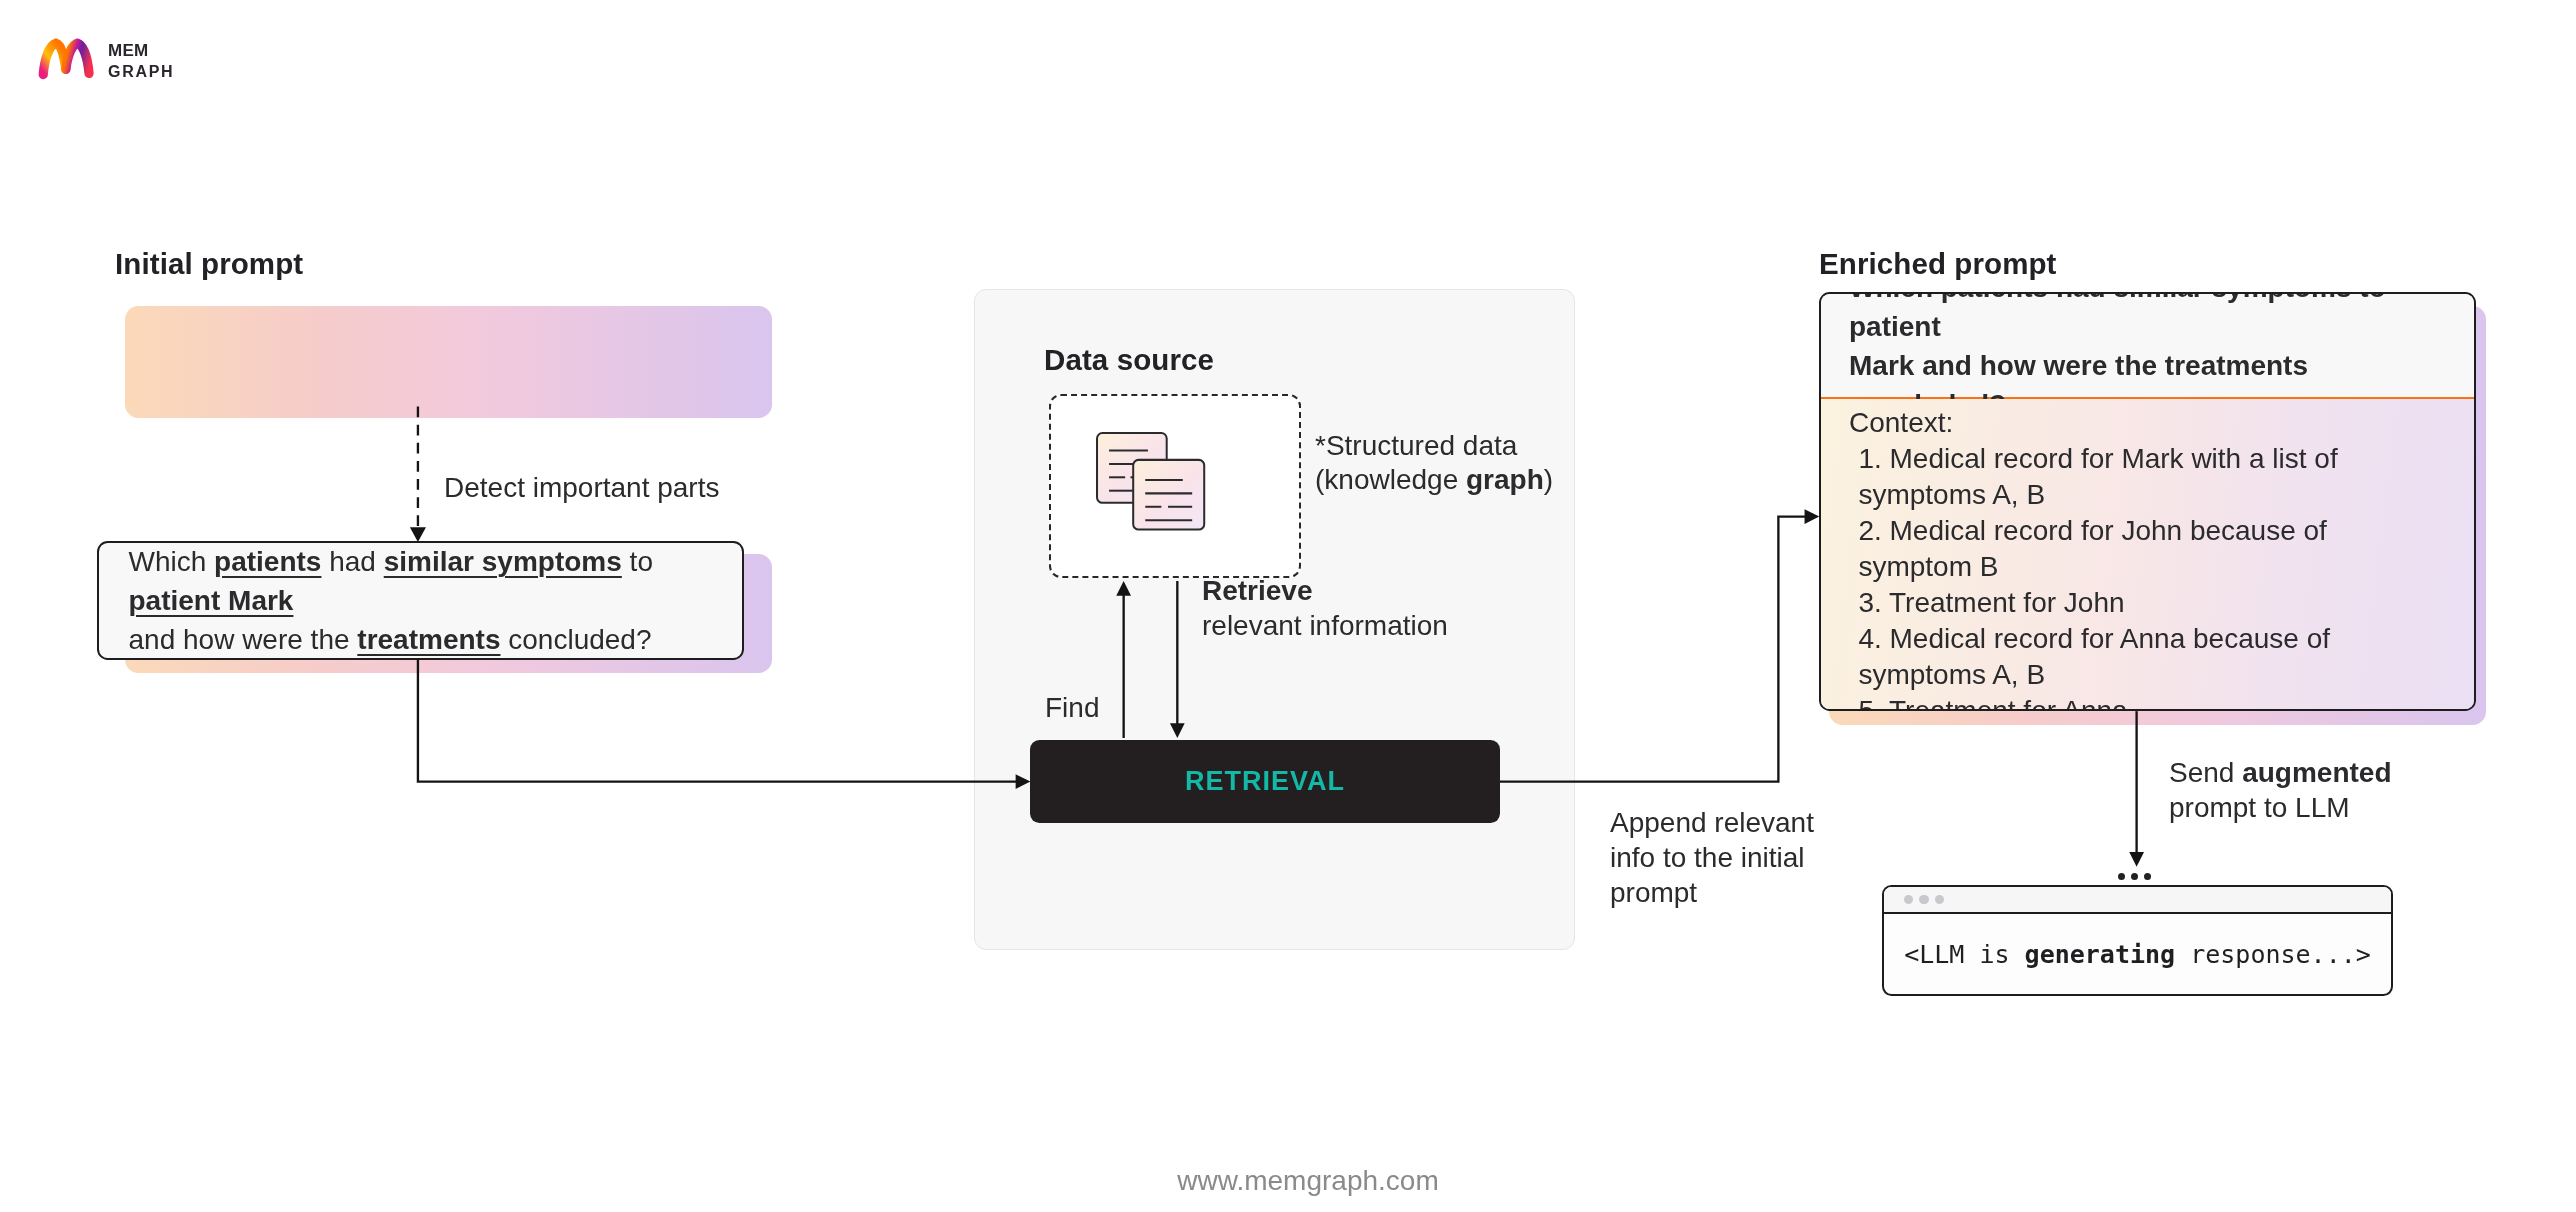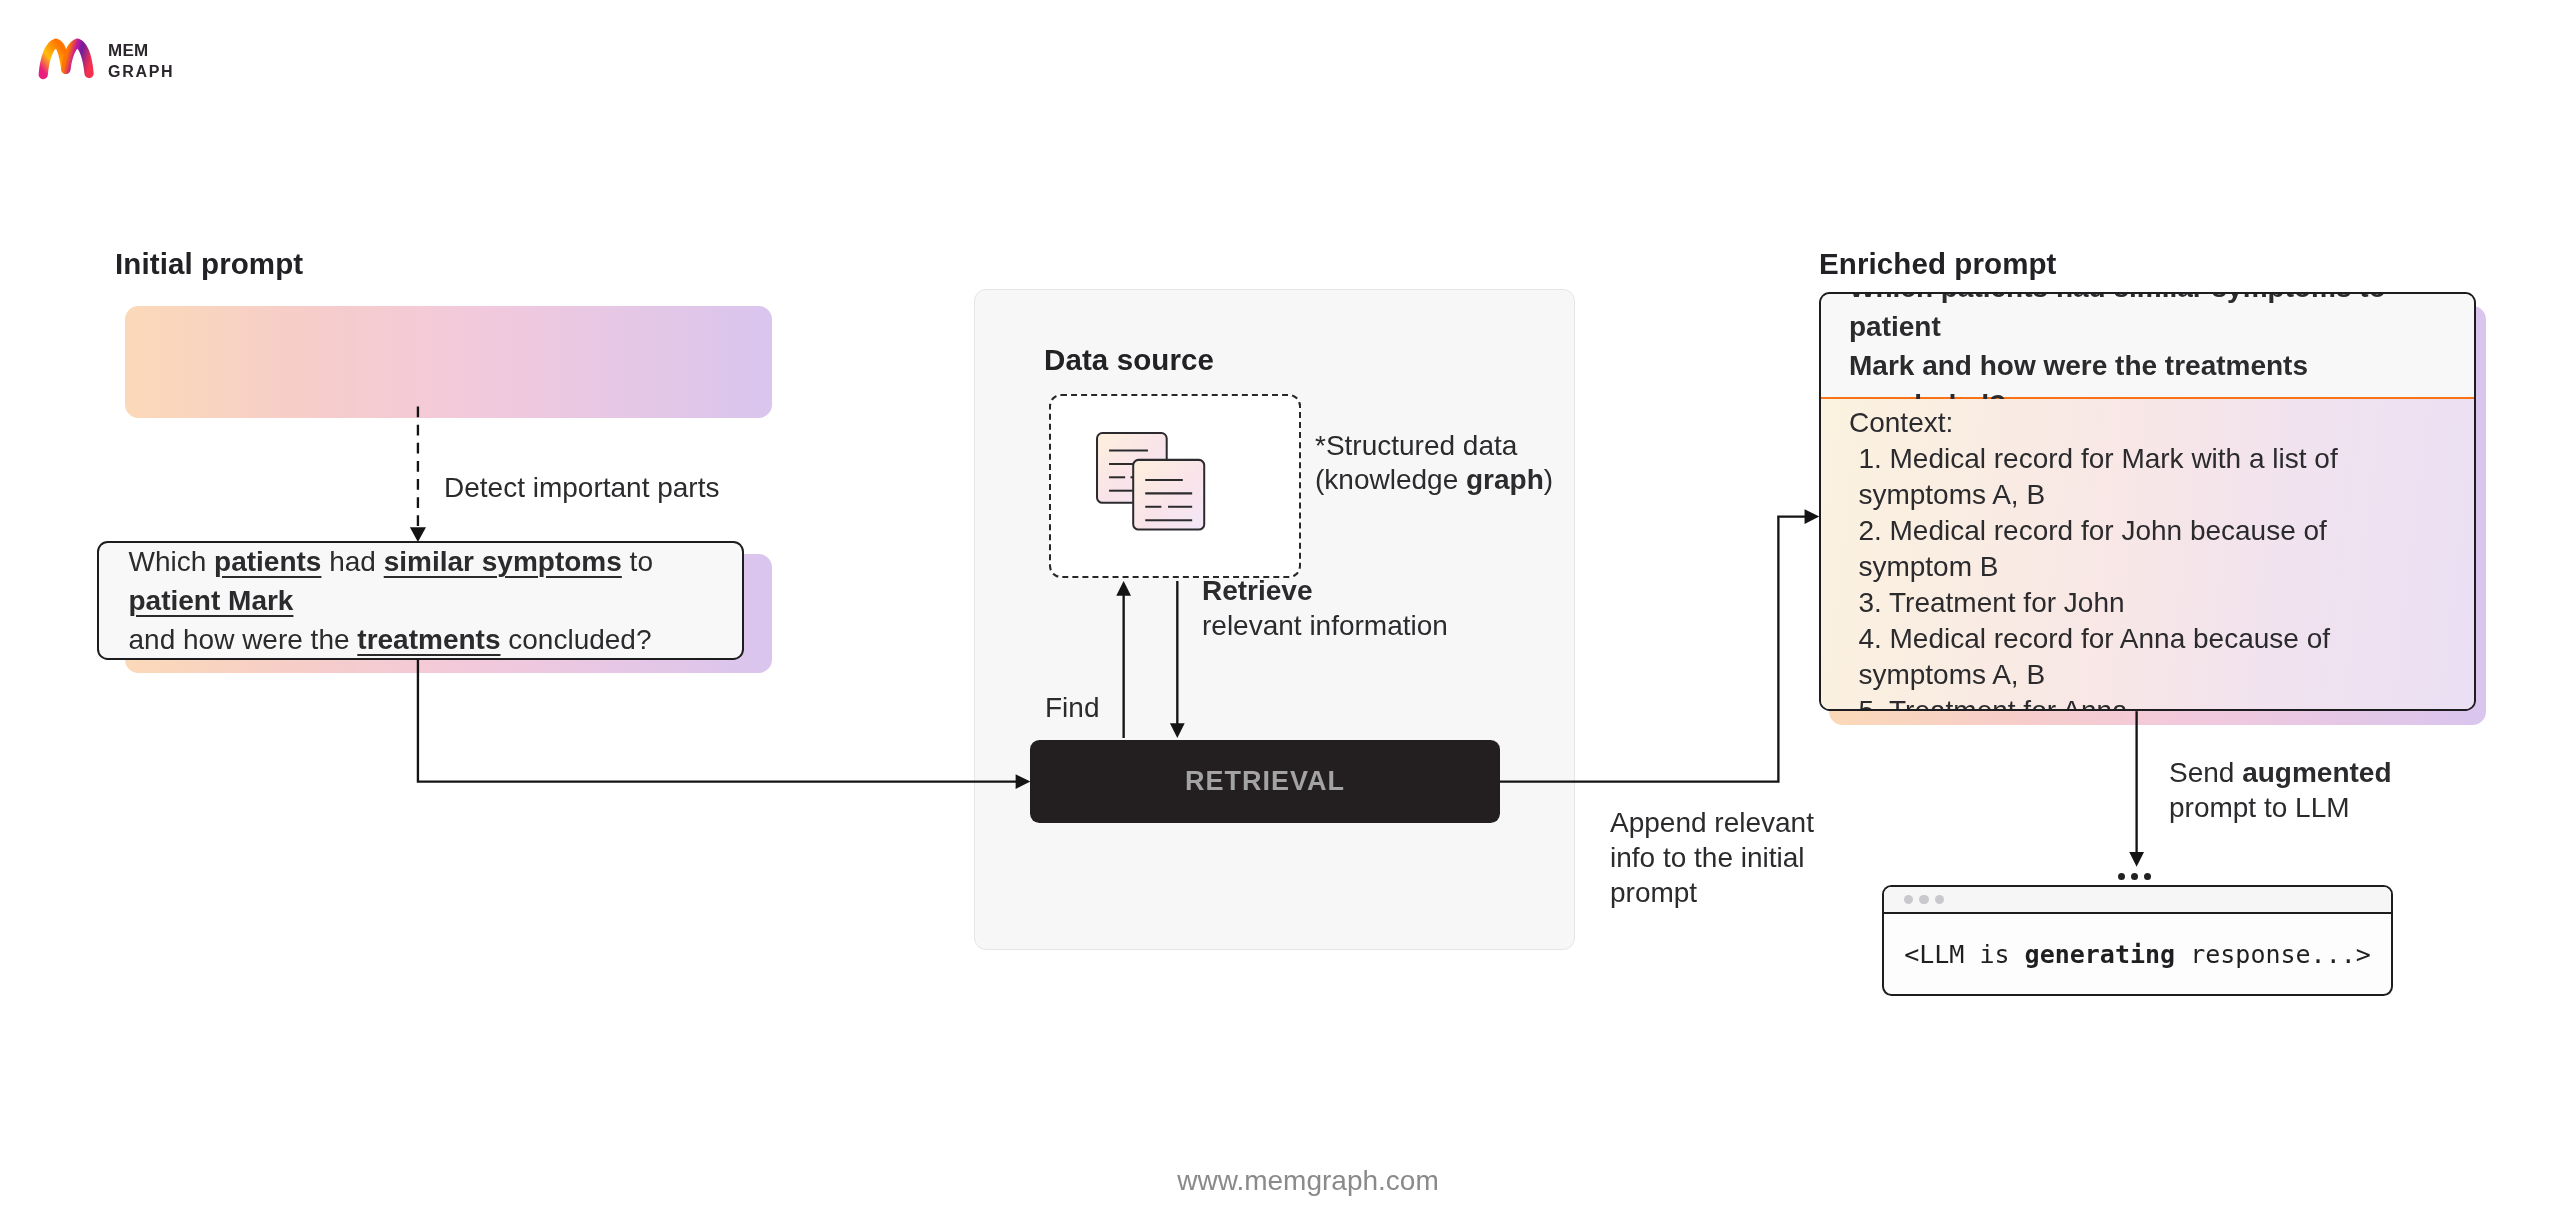--- a/index.html
+++ b/index.html
@@ -29,21 +29,21 @@
         background:#f7f7f8;border:1.3px solid #e5e5e8;border-radius:12px;z-index:0;}
   #ds-heading{left:1044px;top:343px;}
   #dashed-box{left:1049px;top:394px;width:252px;height:184px;box-sizing:border-box;
         background:#ffffff;border:2px dashed #28282b;border-radius:12px;z-index:2;}
   #docs-svg{left:1093px;top:429px;z-index:3;}
   #ds-note{left:1315px;top:429px;line-height:34px;}
   #find-label{left:1045px;top:688px;}
   #retrieve-label{left:1202px;top:573px;line-height:35px;}
   #retrieval-box{left:1030px;top:740px;width:470px;height:83px;box-sizing:border-box;
         background:#231f20;border-radius:9.4px;display:flex;align-items:center;justify-content:center;z-index:2;}
-  #retrieval-box .lbl{color:#a3a3a3;font-size:27px;font-weight:700;letter-spacing:1px;}
+  #retrieval-box .lbl{color:#14b8a6;font-size:27px;font-weight:700;letter-spacing:1px;}
   #append-label{left:1610px;top:805px;line-height:35px;}
 
   
   #enriched-heading{left:1819px;top:247px;}
   #enriched-shadow{left:1829px;top:306px;width:657px;height:419px;}
   #enriched-box{left:1819px;top:292px;width:657px;height:419px;box-sizing:border-box;
         border:2px solid #1d1d20;border-radius:10.7px;z-index:2;overflow:hidden;
         display:flex;flex-direction:column;}
   .eq-top{box-sizing:border-box;height:105px;background:#f8f8f8;border-bottom:2px solid #f97316;
         display:flex;flex-direction:column;justify-content:center;padding:0 28px;font-weight:bold;}

